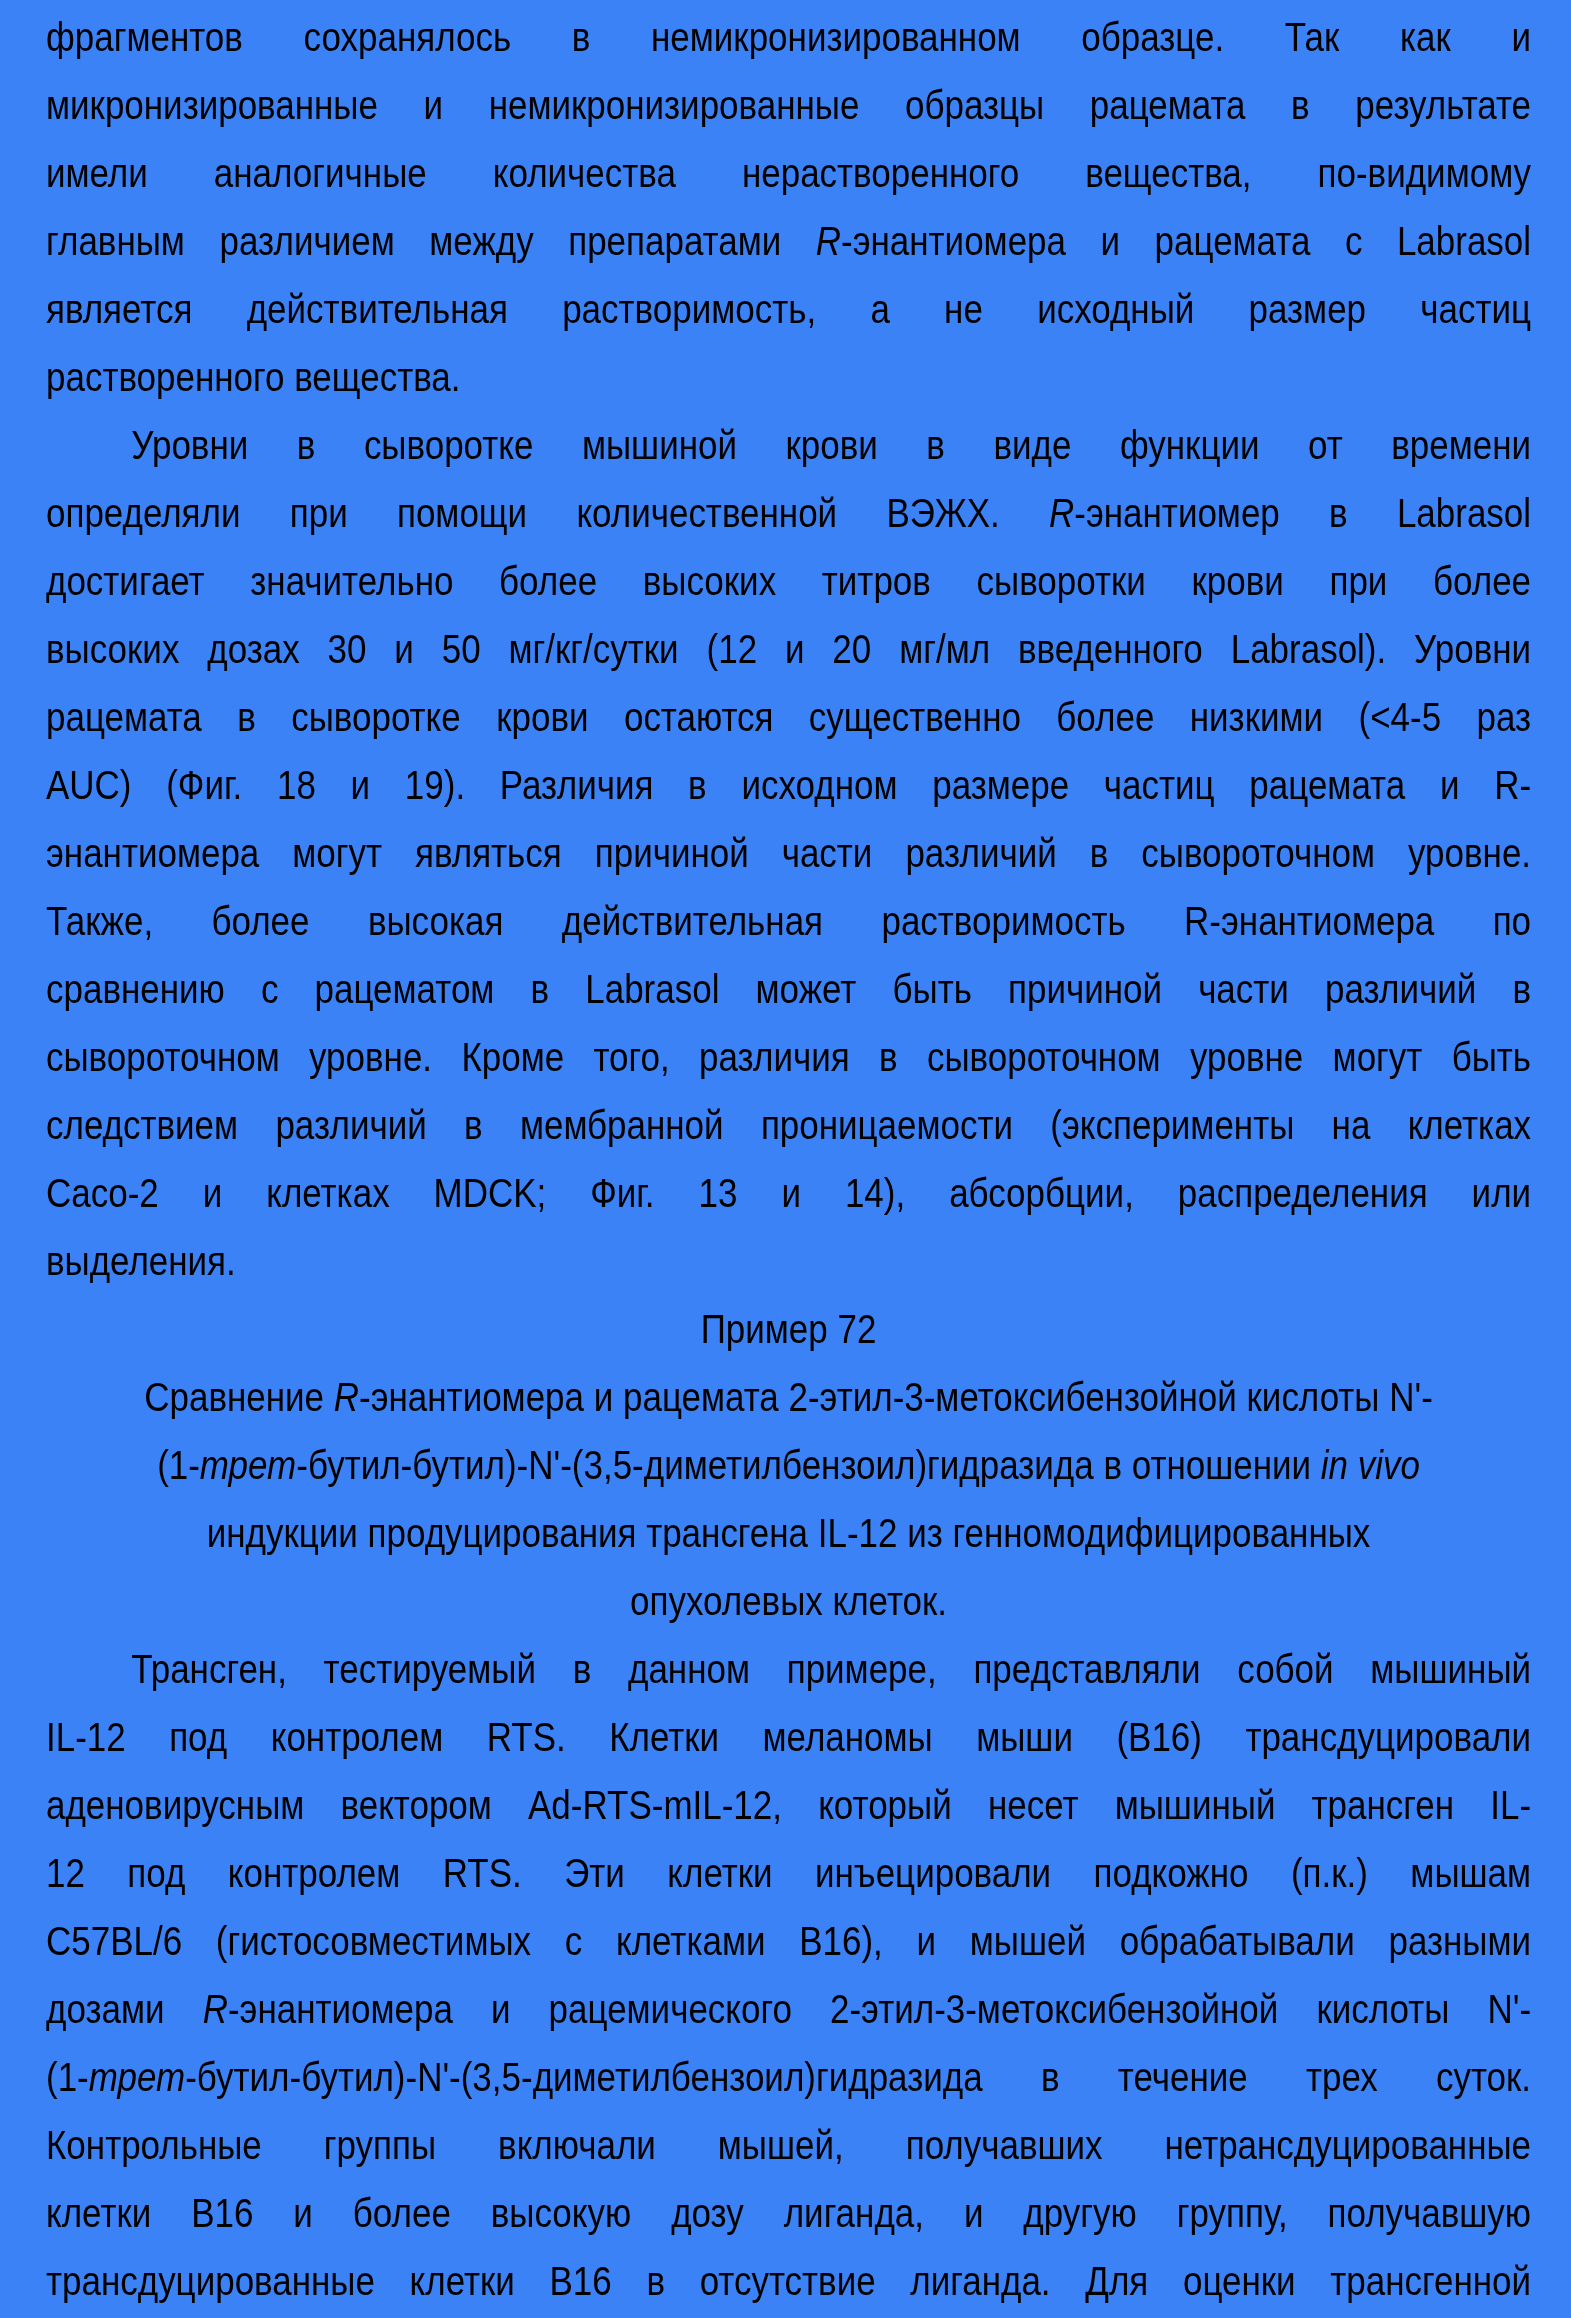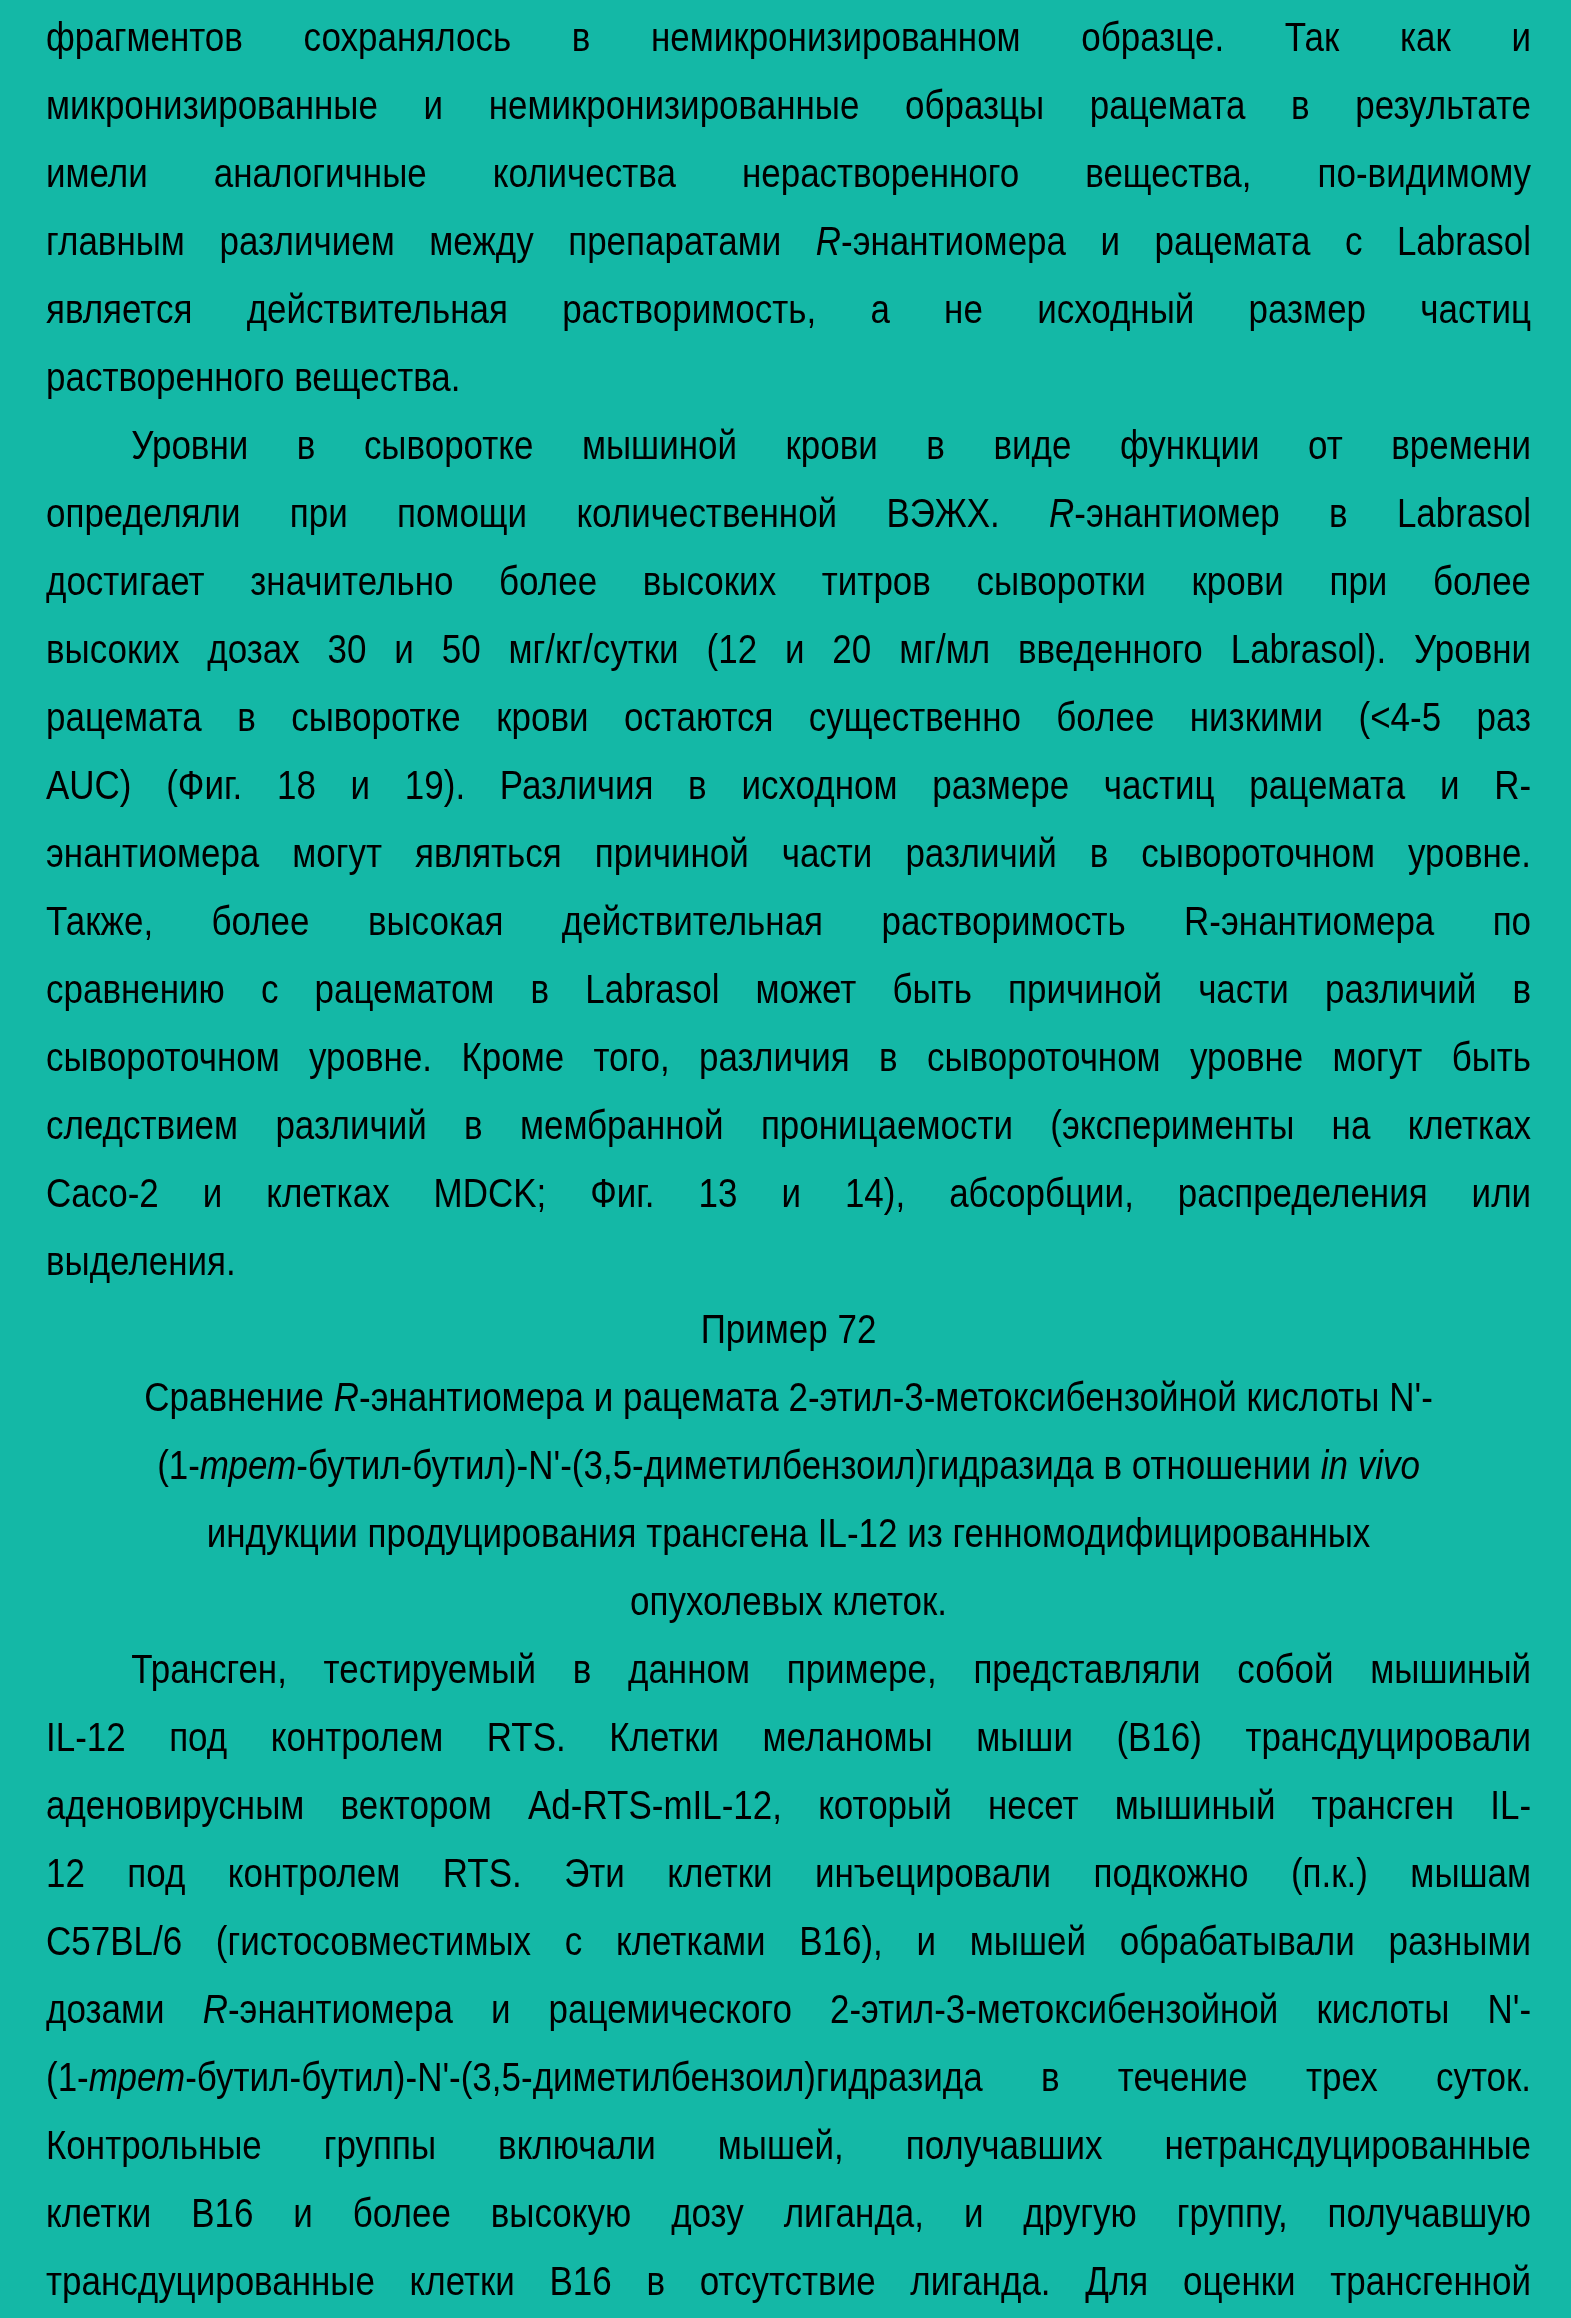--- a/index.html
+++ b/index.html
@@ -4,21 +4,21 @@
 <style>
   html, body {
     margin: 0;
     padding: 0;
     background: #ffffff;
   }
   .page {
     position: relative;
     width: 1572px;
     height: 2319px;
-    background: #14b8a6;
+    background: #3b82f6;
     overflow: hidden;
   }
   .textblock {
     position: absolute;
     left: 46px;
     top: 3.2px;
     width: 1741px;
     transform: scaleX(0.853);
     transform-origin: 0 0;
     font-family: "Liberation Sans", sans-serif;

